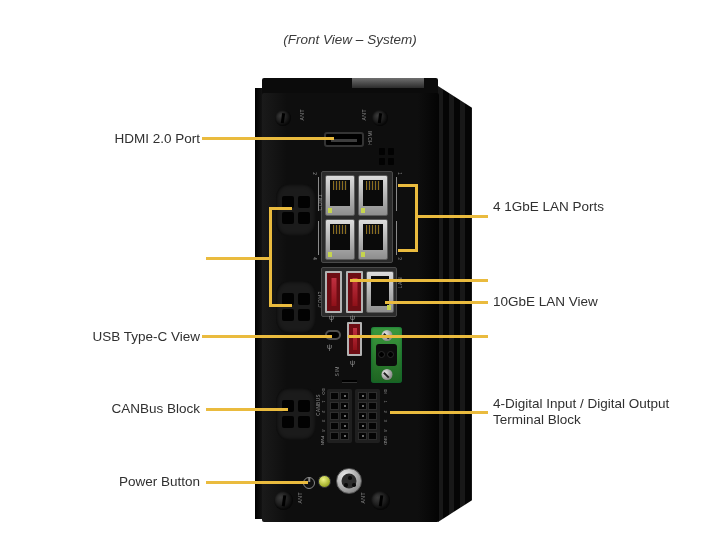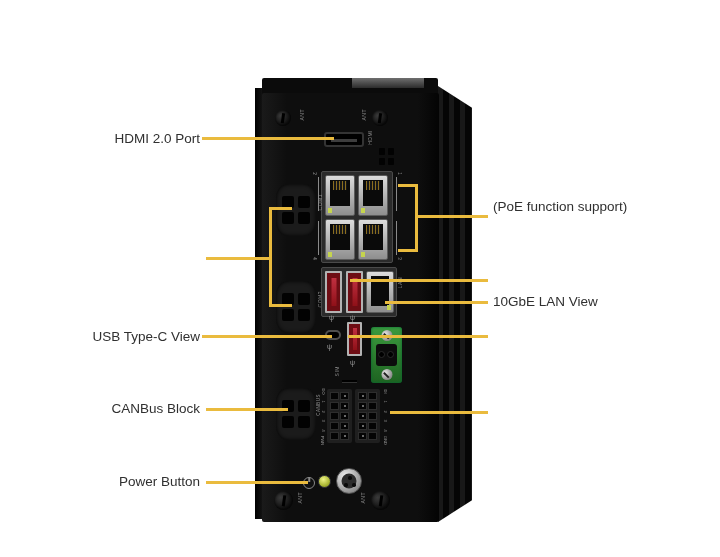--- a/index.html
+++ b/index.html
@@ -76,20 +76,21 @@
   .callout{position:absolute;background:var(--accent,#EABB3E);z-index:5;}
   .lbl{position:absolute;font-size:13.5px;line-height:15.5px;color:#303030;white-space:nowrap;z-index:5;}
   .lbl-r{text-align:center;}
   .lbl-c{text-align:center;}
 </style>
 </head>
 <body>
 
 <div class="stage">
 
+  <div class="title">(Front View – System)</div>
 
   <div class="device">
     <div class="leftedge"></div>
     <div class="fins"></div>
     <div class="topcap"></div>
     <div class="topgloss"></div>
     <div class="face"></div>
 
     <div class="screwhole" style="left:20px;top:34px;width:16px;height:16px;">
         <div class="slot"></div>
@@ -329,17 +330,21 @@
   <div class="callout" style="left:385px;top:301px;width:103px;height:3px;"></div>
   <div class="callout" style="left:348px;top:335px;width:140px;height:3px;"></div>
   <div class="callout" style="left:390px;top:411px;width:98px;height:3px;"></div>
 
   <div class="lbl lbl-r" style="right:520px;top:131px;">HDMI 2.0 Port</div>
   <div class="lbl lbl-r" style="right:520px;top:329px;">USB Type-C View</div>
   <div class="lbl lbl-r" style="right:520px;top:401px;">CANBus Block</div>
   <div class="lbl lbl-r" style="right:520px;top:474px;">Power Button</div>
 
   <div class="lbl" style="left:493px;top:199px;">
-    <div style="position:static;">(PoE function support)</div>
+    <div style="position:static;">4 1GbE LAN Ports</div>
   </div>
   <div class="lbl" style="left:493px;top:294px;">10GbE LAN View</div>
+  <div class="lbl" style="left:493px;top:396px;">
+    <div style="position:static;">4-Digital Input / Digital Output</div>
+    <div style="position:static;">Terminal Block</div>
+  </div>
 
 </div>
 
 </body></html>

